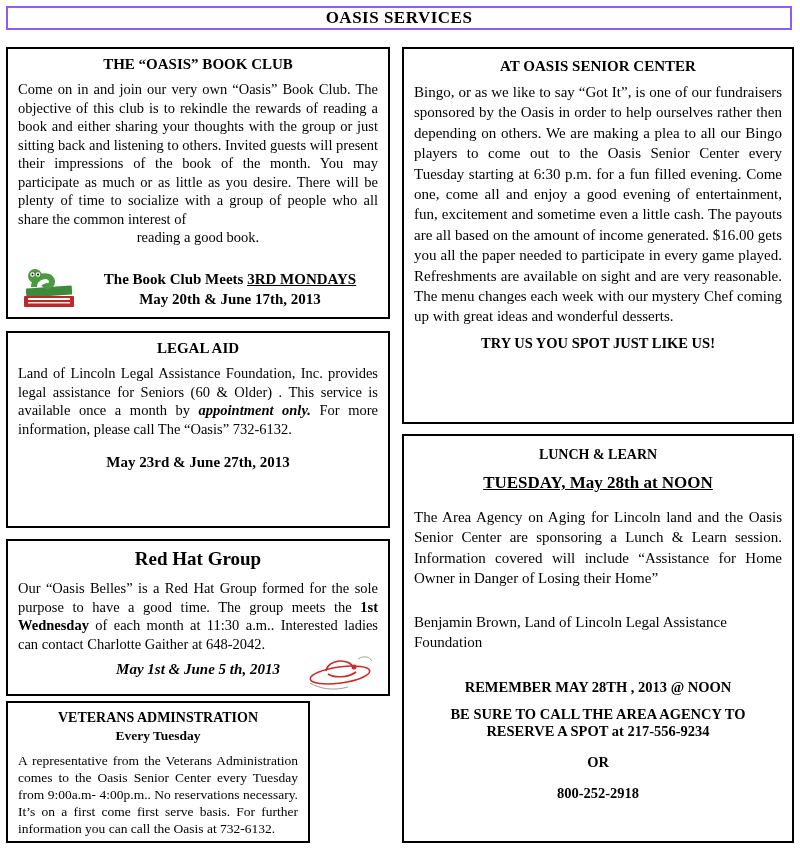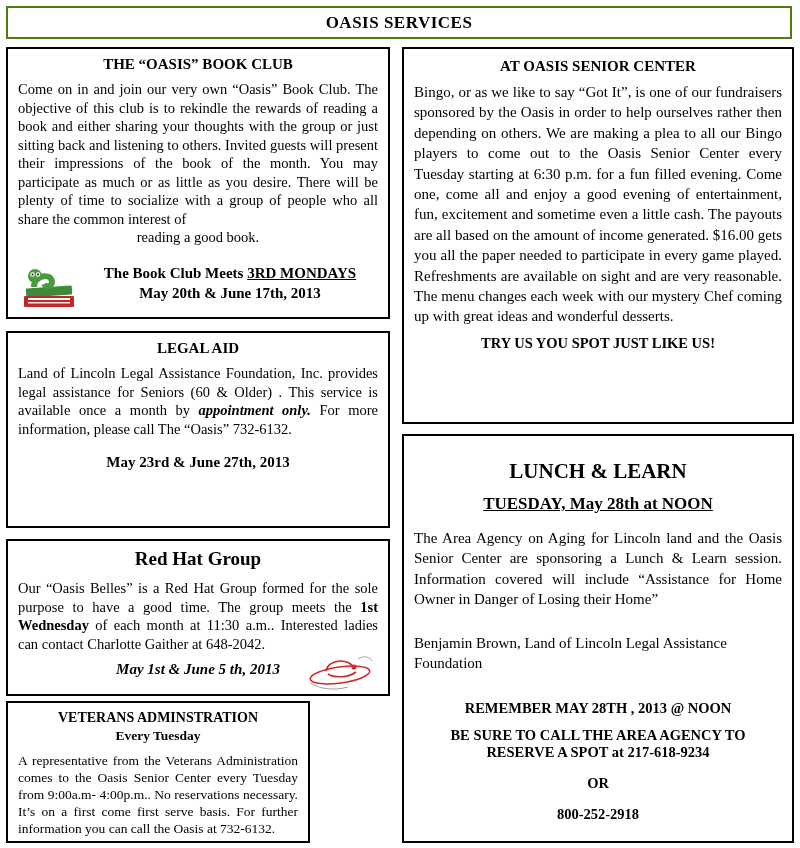--- a/index.html
+++ b/index.html
@@ -5,22 +5,22 @@
   html, body { margin: 0; padding: 0; }
   body {
     width: 800px; height: 848px;
     background: #ffffff;
     font-family: "Liberation Serif", "DejaVu Serif", serif;
     color: #000;
   }
   .page { position: relative; width: 800px; height: 848px; background: #fff; overflow: hidden; }
 
   .header-box {
-    position: absolute; left: 6px; top: 6px; width: 786px; height: 33px;
-    border: 2px solid #4d7c0f; box-sizing: border-box;
+    position: absolute; left: 6px; top: 6px; width: 786px; height: 24px;
+    border: 2px solid #8b5cf6; box-sizing: border-box;
     display: flex; align-items: center; justify-content: center;
   }
   .page-title { font-size: 17px; font-weight: bold; letter-spacing: .5px; margin: 0; }
 
   .box {
     position: absolute; border: 2px solid #000; background: #fff;
     box-sizing: border-box; padding: 5px 10px 6px 10px;
   }
   #box-bookclub { left: 6px;  top: 47px;  width: 384px; height: 272px; }
   #box-legal    { left: 6px;  top: 331px; width: 384px; height: 197px; }
@@ -34,30 +34,30 @@
   .section-title.tight { margin-bottom: 2px; }
   .body-text { font-size: 14.5px; line-height: 1.28; text-align: justify; margin: 0; }
   .body-text.small { font-size: 13.5px; line-height: 1.26; }
   .body-text.wide { font-size: 15px; line-height: 1.36; }
   .center { text-align: center; }
   .bold { font-weight: bold; }
   .bi { font-weight: bold; font-style: italic; }
   .underline { text-decoration: underline; }
   .dates { text-align: center; font-weight: bold; font-size: 15px; margin: 6px 0 4px 0; }
 
-  .meet-row { display: flex; align-items: center; margin-top: 10px; }
+  .meet-row { display: flex; align-items: flex-end; margin-top: 10px; }
   .clipart { flex: 0 0 64px; display: flex; justify-content: center; }
   .meet-text { flex: 1; }
   .meet-text p { margin: 3px 0; font-weight: bold; font-size: 15px; text-align: center; }
 
   .redhat-dates-row { position: relative; margin-top: 8px; font-style: italic; }
   .hat-art { position: absolute; right: 2px; top: -14px; }
 
   .lunch-sub { text-align: center; font-weight: bold; font-size: 17px; text-decoration: underline; margin: 10px 0 14px 0; }
-  .lunch-title { font-size: 21px; margin-top: 18px; }
+  .lunch-title { font-size: 14px; margin-top: 6px; }
   .lunch-body { font-size: 15px; line-height: 1.35; text-align: justify; margin: 14px 0 0 0; }
   .speaker { font-size: 15px; line-height: 1.35; margin: 24px 0 0 0; }
   .reminder { text-align: center; font-weight: bold; font-size: 14.5px; margin: 26px 0 0 0; }
   .call-line { text-align: center; font-weight: bold; font-size: 14.5px; margin: 10px auto 0 auto; width: 330px; }
   .or-line { text-align: center; font-weight: bold; font-size: 14.5px; margin: 14px 0 0 0; }
   .phone-line { text-align: center; font-weight: bold; font-size: 14.5px; margin: 14px 0 0 0; }
 
   .bingo-footer { text-align: center; font-weight: bold; font-size: 14.5px; margin-top: 8px; }
 </style>
 </head>
@@ -142,18 +142,18 @@
     <p class="body-text wide">Bingo, or as we like to say “Got It”, is one of  our fundraisers sponsored by the Oasis in order to help ourselves rather then depending on others. We are making a plea to all our Bingo players to come out to the Oasis Senior Center every Tuesday starting at 6:30 p.m. for a fun filled evening. Come one, come all and enjoy a good evening of entertainment, fun, excitement and sometime even a little cash. The payouts are all based on the amount of income generated. $16.00 gets you all the paper needed to participate in every game played. Refreshments are available on sight and are very reasonable. The menu changes each week with our mystery Chef coming up with great ideas and wonderful desserts.</p>
     <p class="bingo-footer">TRY US YOU SPOT JUST LIKE US!</p>
   </div>
 
   <div class="box" id="box-lunch">
     <h2 class="section-title lunch-title">LUNCH &amp; LEARN</h2>
     <p class="lunch-sub">TUESDAY,  May 28th at NOON</p>
     <p class="lunch-body">The Area Agency on Aging for Lincoln land and the Oasis Senior Center are sponsoring a Lunch &amp; Learn session. Information covered will include “Assistance for Home Owner in Danger of Losing their Home”</p>
     <p class="speaker">Benjamin Brown, Land of Lincoln Legal Assistance Foundation</p>
     <p class="reminder">REMEMBER   MAY 28TH , 2013 @ NOON</p>
-    <p class="call-line">BE SURE TO CALL THE AREA AGENCY TO RESERVE A SPOT at 217-618-9234</p>
+    <p class="call-line">BE SURE TO CALL THE AREA AGENCY TO RESERVE A SPOT at 217-556-9234</p>
     <p class="or-line">OR</p>
     <p class="phone-line">800-252-2918</p>
   </div>
 
 </div>
 
 </body></html>

